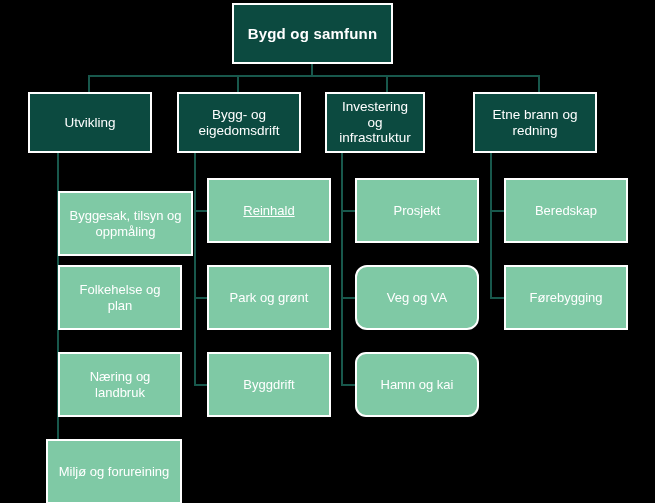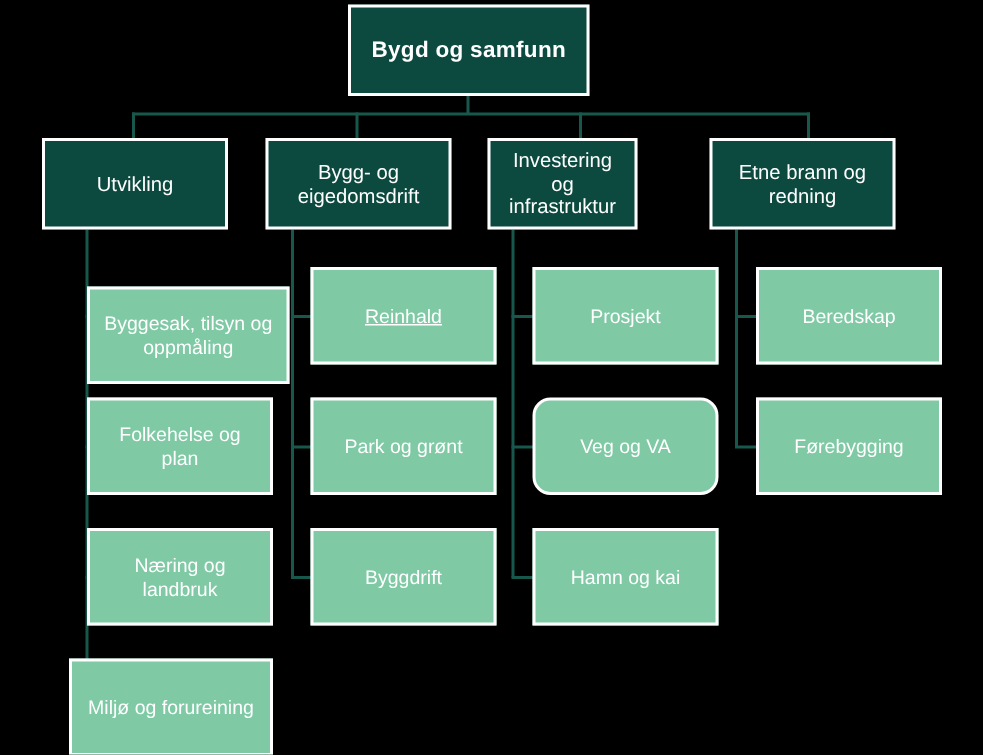--- a/index.html
+++ b/index.html
@@ -97,21 +97,21 @@
   <div class="node lvl2" style="left:207px;top:352px;width:124px;height:65px;">
     <span>Byggdrift</span>
   </div>
 
   <div class="node lvl2" style="left:355px;top:178px;width:124px;height:65px;justify-content:center;">
     <span>Prosjekt</span>
   </div>
   <div class="node lvl2" style="left:355px;top:265px;width:124px;height:65px;border-radius:12px;">
     <span>Veg og VA</span>
   </div>
-  <div class="node lvl2" style="left:355px;top:352px;width:124px;height:65px;">
+  <div class="node lvl2" style="left:355px;top:352px;width:124px;height:65px;border-radius:11px;">
     <span>Hamn og kai</span>
   </div>
 
   <div class="node lvl2" style="left:504px;top:178px;width:124px;height:65px;">
     <span>Beredskap</span>
   </div>
   <div class="node lvl2" style="left:504px;top:265px;width:124px;height:65px;">
     <span>Førebygging</span>
   </div>
 

